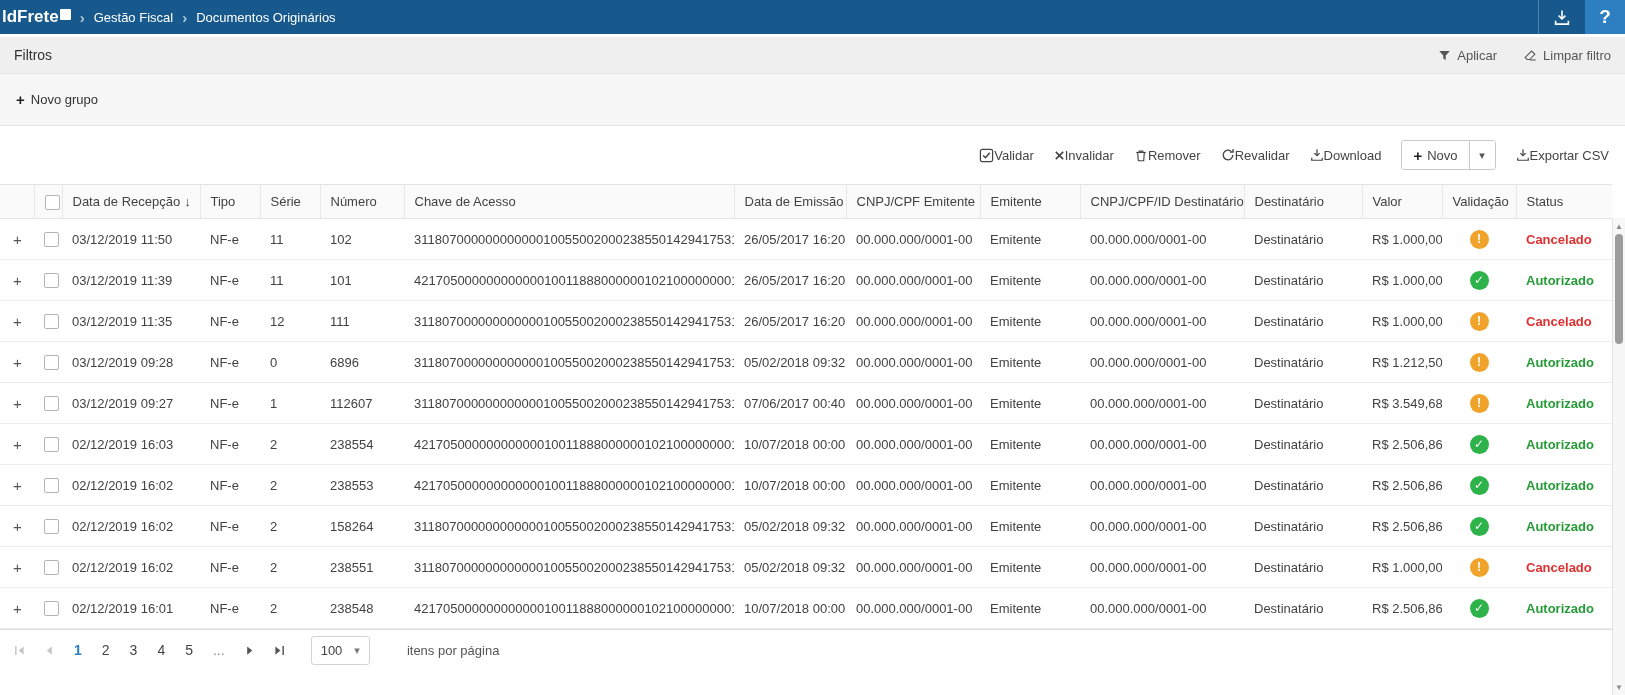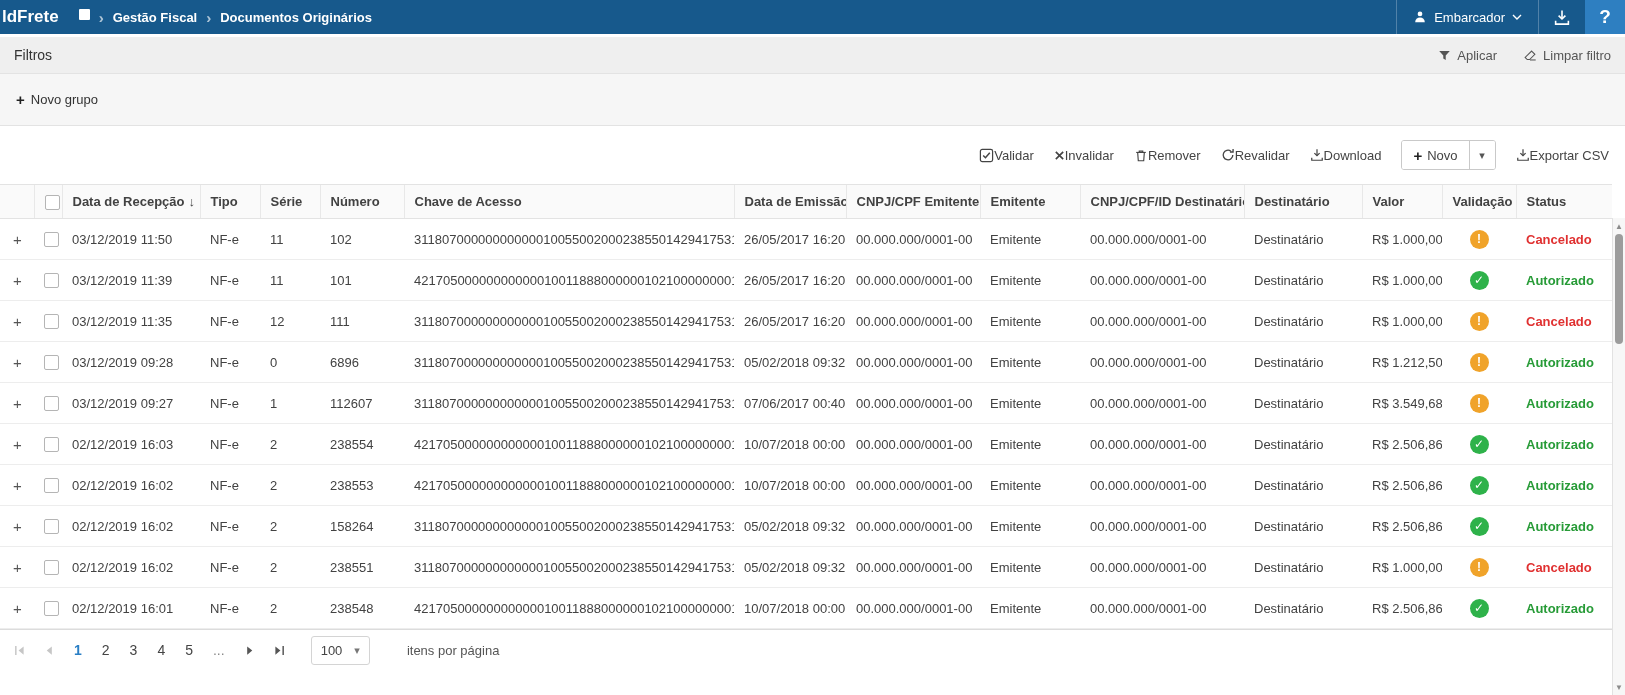--- a/index.html
+++ b/index.html
@@ -5,24 +5,24 @@
   * { box-sizing: border-box; }
   html, body { margin: 0; padding: 0; }
   body {
     width: 1625px; height: 695px; overflow: hidden; position: relative;
     background: #fff; color: #424242;
     font-family: "Liberation Sans", "DejaVu Sans", sans-serif; font-size: 13px;
   }
 
   
   .topbar { height: 34px; background: #17598c; color: #fff; display: flex; align-items: center; }
-  .brand { display: flex; align-items: flex-start; gap: 20px; font-size: 17px; font-weight: bold; padding-left: 2px; cursor: pointer; }
+  .brand { display: flex; align-items: flex-start; gap: 1px; font-size: 17px; font-weight: bold; padding-left: 2px; cursor: pointer; }
   .brand-flag { width: 11px; height: 11px; background: #fff; border-radius: 1px; margin-top: 2px; }
   .crumb-sep { color: rgba(255,255,255,.65); margin: 0 9px; font-size: 15px; font-weight: bold; }
-  .crumb { font-weight: bold; font-size: 13px; cursor: pointer; }
+  .crumb { font-weight: normal; font-size: 13px; cursor: pointer; }
   .topbar-right { margin-left: auto; display: flex; align-items: stretch; height: 100%; }
   .user-menu { display: flex; align-items: center; gap: 7px; padding: 0 16px; border-left: 1px solid rgba(255,255,255,.25); cursor: pointer; }
   .top-download { display: flex; align-items: center; padding: 0 14px; border-left: 1px solid rgba(255,255,255,.25); cursor: pointer; }
   .help-btn { width: 40px; background: #2e7fc1; display: flex; align-items: center; justify-content: center; font-size: 19px; font-weight: bold; cursor: pointer; }
 
   
   .filters-bar { height: 37px; margin-top: 3px; background: #efefef; border-bottom: 1px solid #e3e3e3; display: flex; align-items: center; padding: 0 14px; }
   .filters-title { font-size: 14px; color: #333; }
   .filters-actions { margin-left: auto; display: flex; gap: 26px; }
   .filter-action { display: flex; align-items: center; gap: 6px; background: none; border: none; color: #555; font: inherit; cursor: pointer; padding: 0; }
@@ -34,21 +34,21 @@
   .grid-toolbar { height: 58px; display: flex; align-items: center; justify-content: flex-end; gap: 20px; padding-right: 16px; background: #fff; }
   .tb-btn { display: flex; align-items: center; background: none; border: none; color: #444; font: inherit; cursor: pointer; padding: 0; }
   .btn-group { display: flex; height: 30px; border: 1px solid #c9c9c9; border-radius: 3px; overflow: hidden; }
   .new-main { display: flex; align-items: center; gap: 5px; padding: 0 11px; background: #fff; border: none; font: inherit; color: #444; cursor: pointer; }
   .new-caret { width: 26px; border: none; border-left: 1px solid #c9c9c9; background: #fff; color: #555; cursor: pointer; font-size: 11px; }
 
   
   .grid-area { position: relative; }
   table.grid { width: 1612px; table-layout: fixed; border-collapse: collapse; }
   thead th { height: 34px; background: #fafafa; border-top: 1px solid #e3e3e3; border-bottom: 1px solid #e3e3e3;
-    font-weight: bold; text-align: left; padding: 0 10px; color: #424242; border-left: 1px solid #e8e8e8;
+    font-weight: normal; text-align: left; padding: 0 10px; color: #424242; border-left: 1px solid #e8e8e8;
     white-space: nowrap; overflow: hidden; cursor: pointer; }
   thead th:first-child { border-left: none; }
   tbody td { height: 41px; border-bottom: 1px solid #ededed; padding: 0 10px; white-space: nowrap; overflow: hidden; color: #424242; }
   .td-expand { padding: 0 0 0 13px; }
   .expand-icon { cursor: pointer; }
   .expand-icon::before { content: "+"; color: #555; font-size: 15px; }
   .checkbox { display: inline-block; width: 15px; height: 15px; border: 1px solid #b5b5b5; border-radius: 2px; background: #fff; vertical-align: middle; cursor: pointer; }
   .td-valor { text-align: right; padding-right: 14px; }
   .td-val { text-align: center; }
   .val-circle { display: inline-flex; width: 19px; height: 19px; border-radius: 50%; color: #fff; align-items: center; justify-content: center; font-weight: bold; font-size: 12px; line-height: 1; }
@@ -89,34 +89,20 @@
   <div class="brand">
     <span>ldFrete</span>
     <span class="brand-flag"></span>
   </div>
   <span class="crumb-sep">›</span>
   <span class="crumb">Gestão Fiscal</span>
   <span class="crumb-sep">›</span>
   <span class="crumb">Documentos Originários</span>
 
   <div class="topbar-right">
-    <div class="user-menu">
-      <span>
-        <svg width="14" height="14" viewBox="0 0 16 16" fill="currentColor">
-            <circle cx="8" cy="4.5" r="2.7"></circle>
-            <path d="M2.5 14a5.5 5.5 0 0 1 11 0z"></path>
-          </svg>
-      </span>
-      <span>Embarcador</span>
-      <span>
-        <svg width="10" height="8" viewBox="0 0 10 8">
-            <path d="M1 2l4 4 4-4" fill="none" stroke="currentColor" stroke-width="1.4"></path>
-          </svg>
-      </span>
-    </div>
     <div class="top-download">
       <span>
         <svg width="18" height="17" viewBox="0 0 16 16" fill="none" stroke="currentColor" stroke-width="1.5">
             <path d="M8 1.5v7.5"></path>
             <path d="M4.8 6.2L8 9.4l3.2-3.2"></path>
             <path d="M2 11v3.2h12V11"></path>
           </svg>
       </span>
     </div>
     <div class="help-btn">

